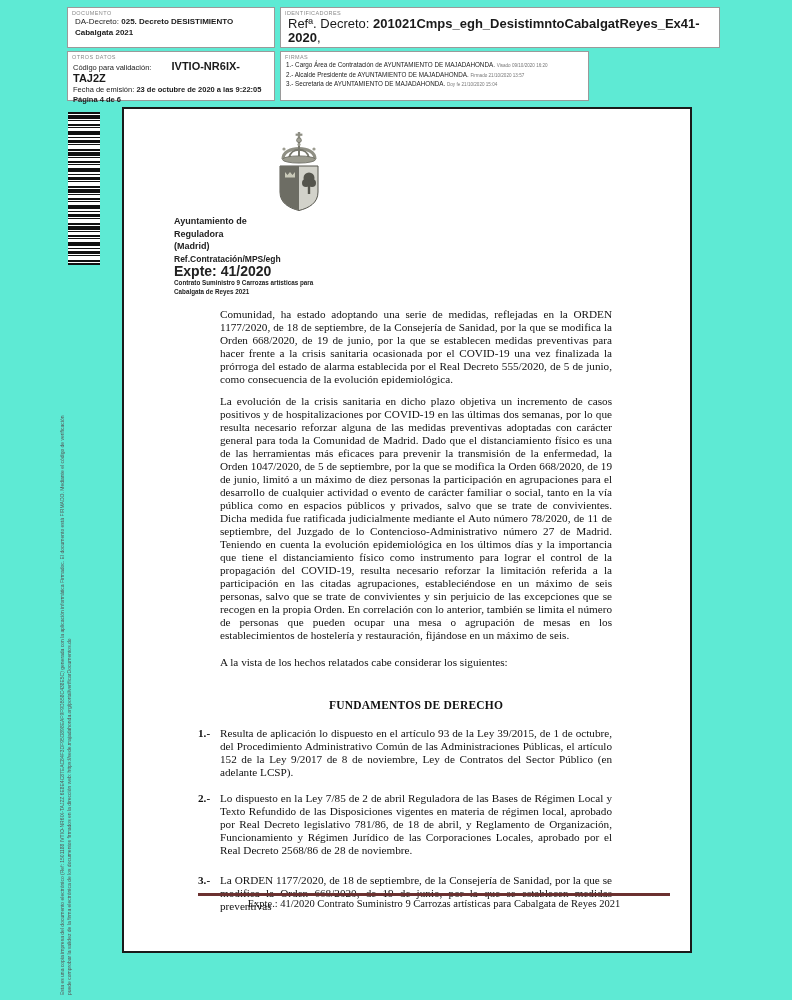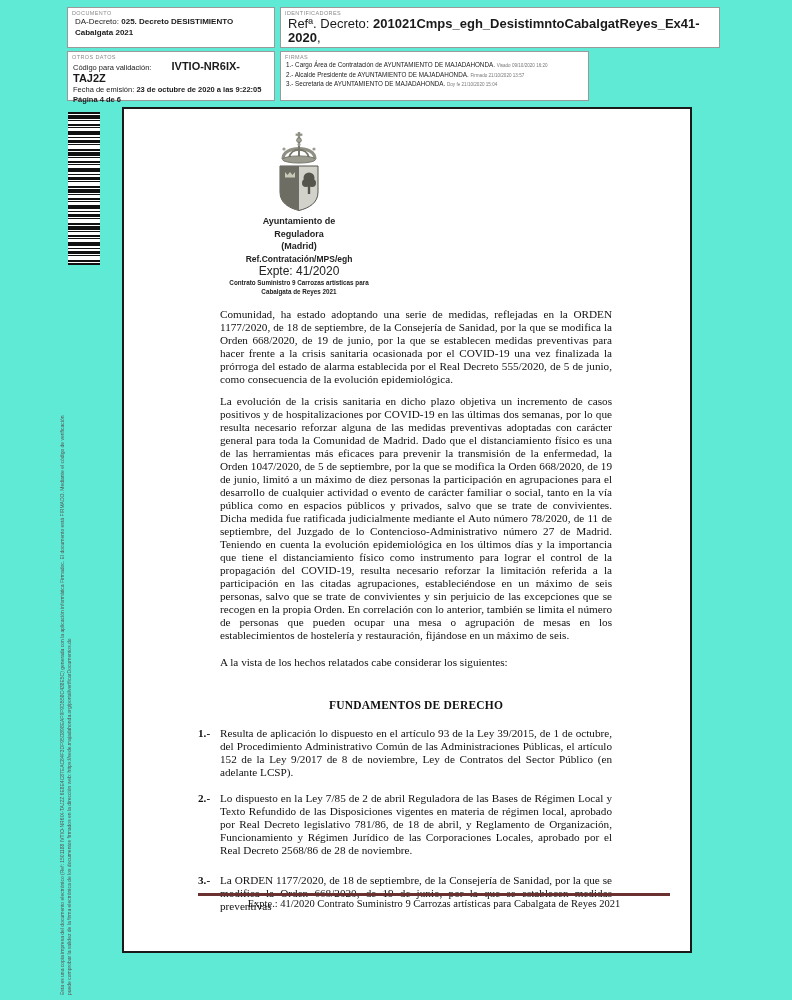--- a/index.html
+++ b/index.html
@@ -36,26 +36,26 @@
   .vtext{
     position:absolute;left:59px;top:995px;width:726px;
     transform:rotate(-90deg);transform-origin:0 0;
     font-size:5px;line-height:6.6px;color:#555;white-space:nowrap;overflow:hidden;
   }
   
   .page{
     position:absolute;left:122px;top:107px;width:570px;height:846px;
     border:2px solid #1a1a1a;background:#fff;box-sizing:border-box;
   }
-  .letterhead{margin:23px 0 0 50px;width:250px;text-align:center;
+  .letterhead{margin:23px 0 0 50px;width:250px;text-align:left;
     font-family:"Liberation Sans",sans-serif;color:#222;}
   .coa{display:block;margin:0 auto 3px auto;}
   .lh-big{font-size:9px;font-weight:bold;line-height:12.6px;}
   .lh-ref{font-size:8.5px;font-weight:bold;line-height:12.6px;}
-  .lh-expte{font-size:12px;font-weight:normal;line-height:12.6px;}
+  .lh-expte{font-size:14px;font-weight:bold;line-height:12.6px;}
   .lh-small{font-size:6.3px;font-weight:bold;line-height:9px;}
   .body-col{
     margin:12px 78px 0 96px;
     font-family:Liberation Serif, serif;font-size:11.2px;line-height:13px;
     text-align:justify;color:#111;
   }
   .body-col p{margin:0 0 9px 0;}
   .transition{margin-top:14px;}
   .fheading{
     margin-top:30px;text-align:center;font-weight:bold;font-size:11.5px;letter-spacing:.2px;

